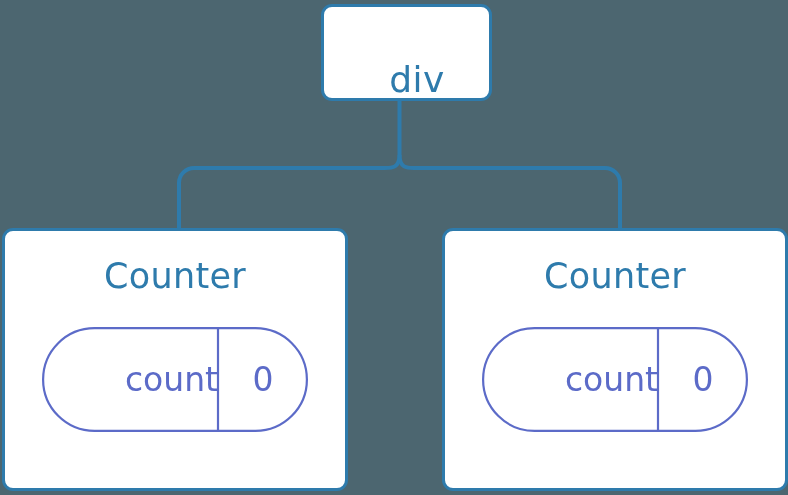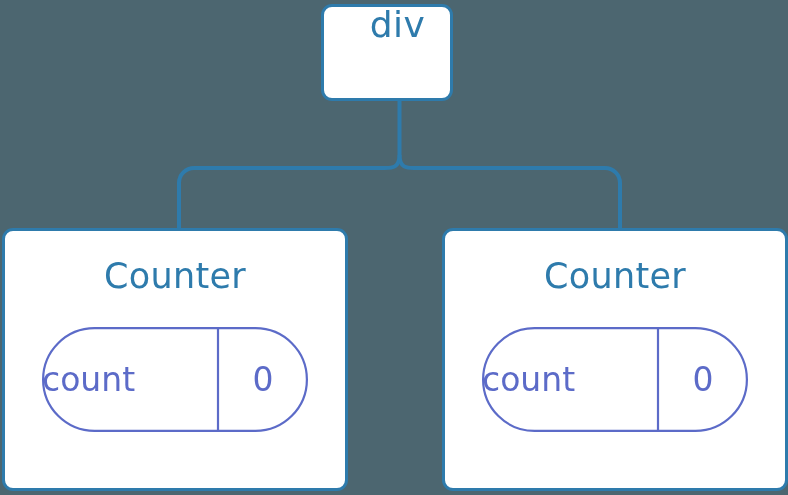--- a/index.html
+++ b/index.html
@@ -39,24 +39,24 @@
     border: 3px solid #2e7bac;
     box-sizing: border-box;
     display: flex;
     flex-direction: column;
     align-items: center;
   }
 
   .node-root {
     left: 321px;
     top: 4px;
-    width: 132px;
+    width: 171px;
     height: 97px;
     border-radius: 11px;
-    justify-content: flex-start;
+    justify-content: flex-end;
     padding-left: 21px;
   }
 
   .node-root .node-title {
     font-size: 36px;
     color: #2e7bac;
     line-height: 1;
     letter-spacing: 0.5px;
   }
 
@@ -95,21 +95,21 @@
 
   .pill-text-row {
     position: absolute;
     inset: 0;
     display: flex;
     align-items: center;
   }
 
   .pill-key {
     width: 176px;
-    text-align: left;
+    text-align: right;
     font-size: 33px;
     color: #5c6bc8;
     line-height: 1;
   }
 
   .pill-value {
     flex: 1;
     text-align: center;
     font-size: 33px;
     color: #5c6bc8;

